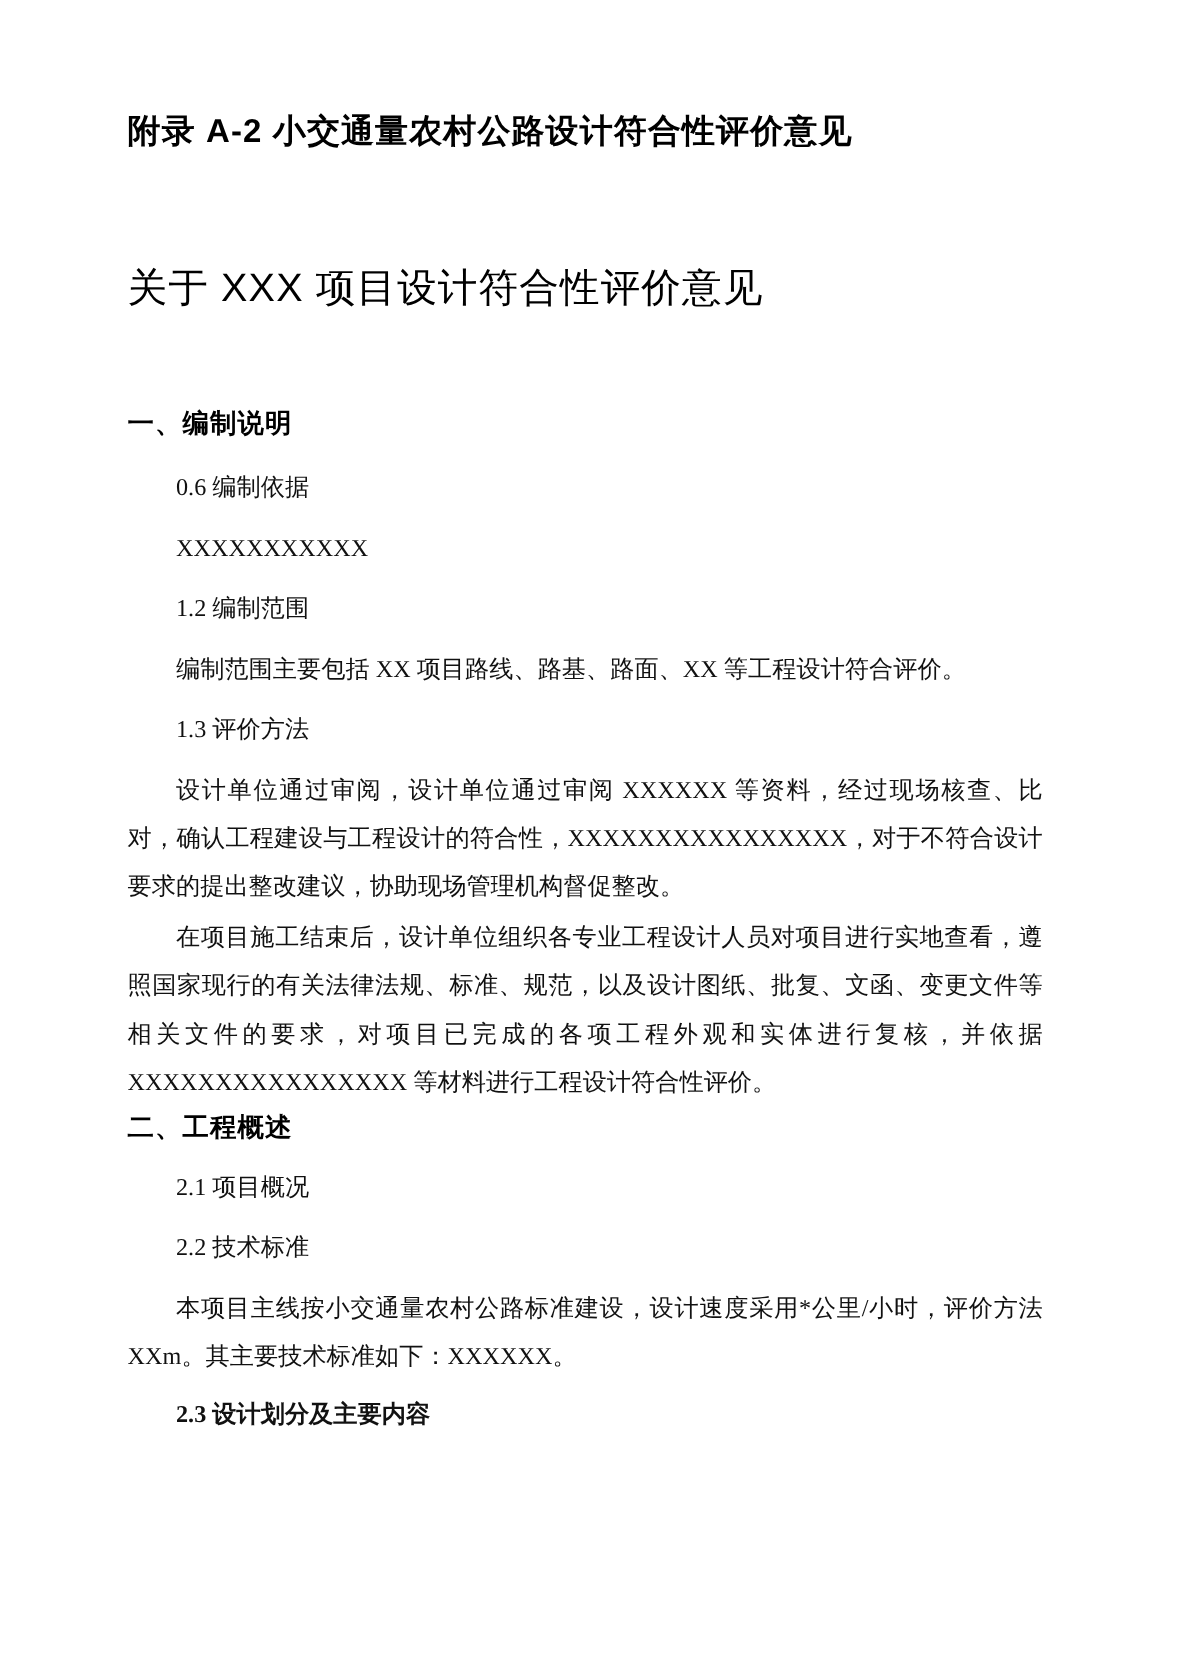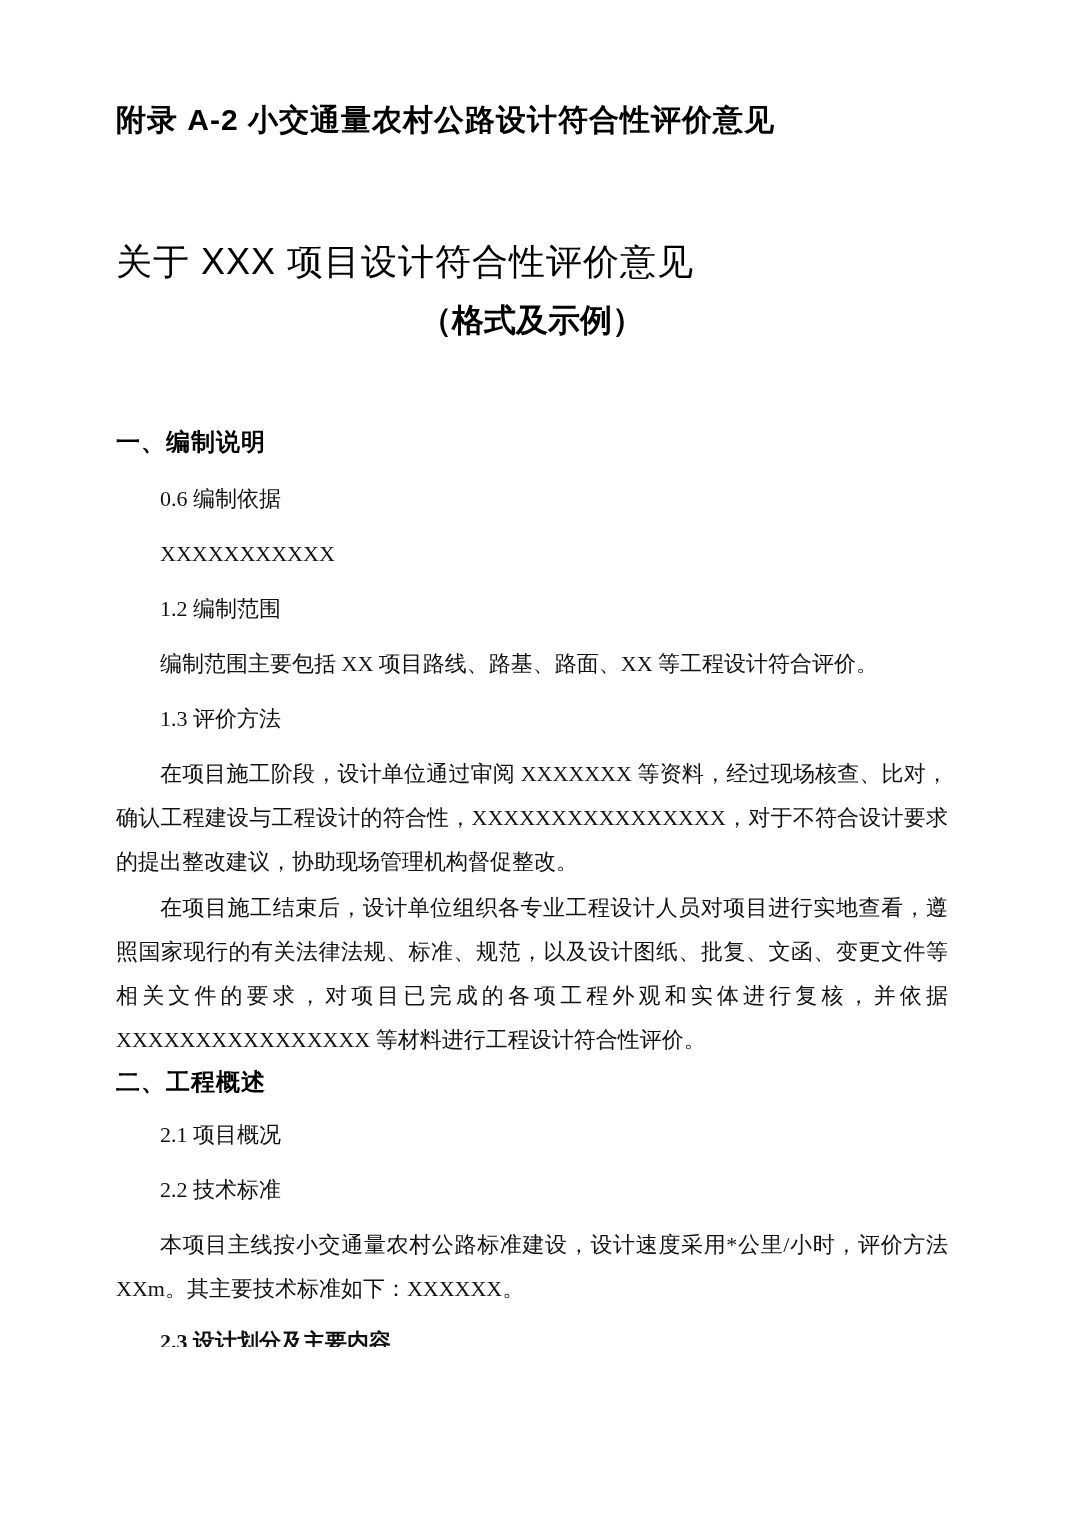--- a/index.html
+++ b/index.html
@@ -99,35 +99,34 @@
 </style>
 </head>
 <body>
 
 <div class="page">
 
   <div class="h-appendix">附录 A-2 小交通量农村公路设计符合性评价意见</div>
 
   <div class="doc-title">关于 XXX 项目设计符合性评价意见</div>
 
-  <div class="doc-subtitle">（格式及示例）</div>
 
   <div class="h-sec sec1">一、编制说明</div>
 
   <div class="line mt17">0.6 编制依据</div>
 
   <div class="line">XXXXXXXXXXX</div>
 
   <div class="line">1.2 编制范围</div>
 
   <div class="line">编制范围主要包括 XX 项目路线、路基、路面、XX 等工程设计符合评价。</div>
 
   <div class="line">1.3 评价方法</div>
 
-  <div class="para">在项目施工阶段，设计单位通过审阅 XXXXXXX 等资料，经过现场核查、比对，确认工程建设与工程设计的符合性，XXXXXXXXXXXXXXXX，对于不符合设计要求的提出整改建议，协助现场管理机构督促整改。</div>
+  <div class="para">设计单位通过审阅，设计单位通过审阅 XXXXXX 等资料，经过现场核查、比对，确认工程建设与工程设计的符合性，XXXXXXXXXXXXXXXX，对于不符合设计要求的提出整改建议，协助现场管理机构督促整改。</div>
 
   <div class="para p2">在项目施工结束后，设计单位组织各专业工程设计人员对项目进行实地查看，遵照国家现行的有关法律法规、标准、规范，以及设计图纸、批复、文函、变更文件等相关文件的要求，对项目已完成的各项工程外观和实体进行复核，并依据 XXXXXXXXXXXXXXXX 等材料进行工程设计符合性评价。</div>
 
   <div class="h-sec sec2">二、工程概述</div>
 
   <div class="line mt13">2.1 项目概况</div>
 
 
   <div class="line">2.2 技术标准</div>
 

